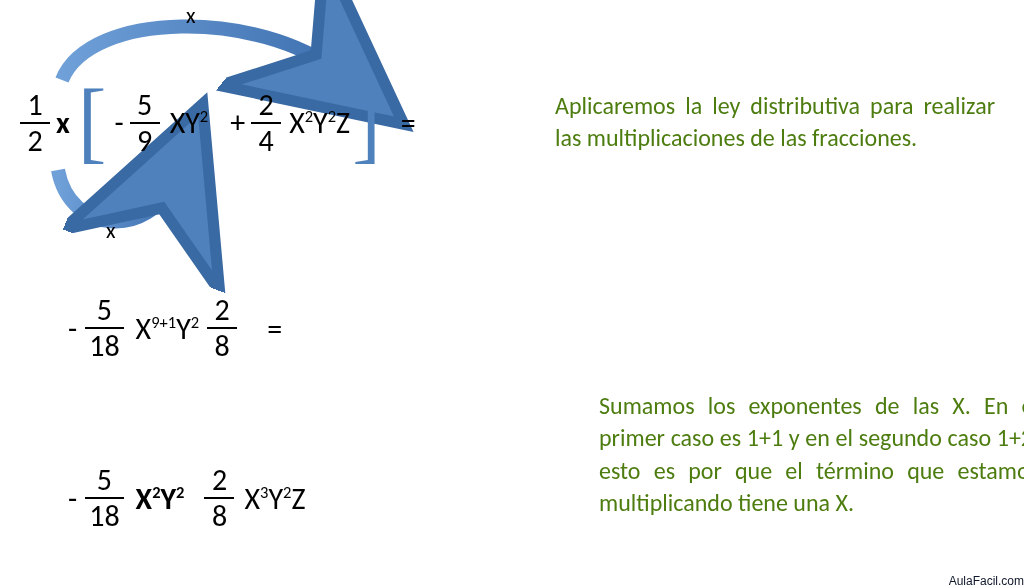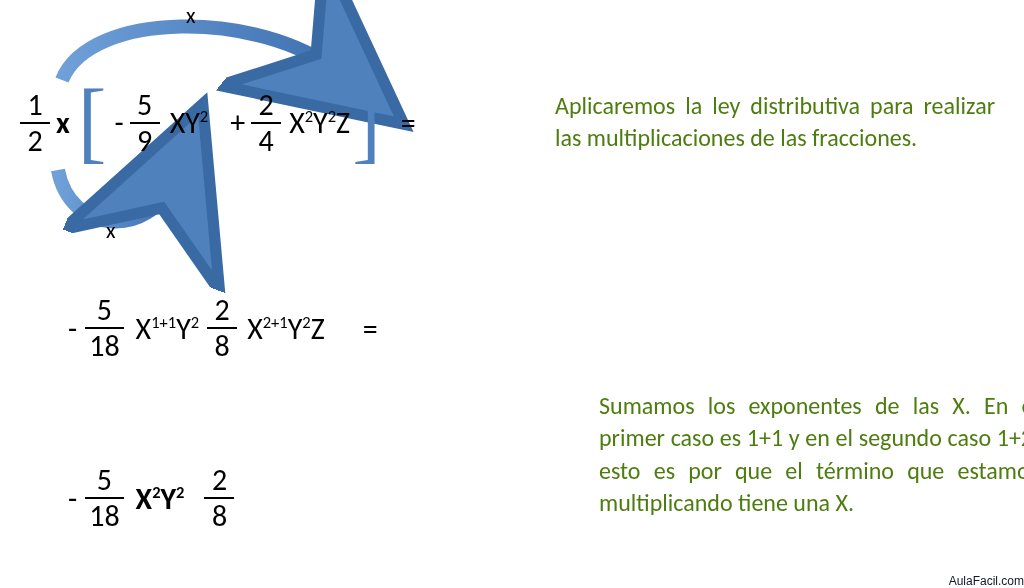--- a/index.html
+++ b/index.html
@@ -141,42 +141,42 @@
     <span class="eq">=</span>
   </div>
 
   <div class="mathline" style="left:60px; top:295px;">
     <span style="padding:0 8px;">-</span>
     <span class="frac">
       <span class="num">5</span>
       <span class="bar"></span>
       <span class="den">18</span>
     </span>
-    <span style="padding:0 8px 0 12px;"><span>X</span><span class="sup">1+1</span><span>Y</span><span class="sup">2</span></span>
+    <span style="padding:0 8px 0 12px;"><span>X</span><span class="sup">9+1</span><span>Y</span><span class="sup">2</span></span>
     <span class="frac">
       <span class="num">2</span>
       <span class="bar"></span>
       <span class="den">8</span>
     </span>
-    <span style="padding:0 8px 0 10px;"><span>X</span><span class="sup">2+1</span><span>Y</span><span class="sup">2</span><span>Z</span></span>
     <span class="eq" style="padding-left:30px;">=</span>
   </div>
 
   <div class="mathline" style="left:60px; top:465px;">
     <span style="padding:0 8px;">-</span>
     <span class="frac">
       <span class="num">5</span>
       <span class="bar"></span>
       <span class="den">18</span>
     </span>
     <span style="padding:0 20px 0 12px;font-weight:bold;"><span>X</span><span class="sup">2</span><span>Y</span><span class="sup">2</span></span>
     <span class="frac">
       <span class="num">2</span>
       <span class="bar"></span>
       <span class="den">8</span>
     </span>
+    <span style="padding-left:10px;"><span>X</span><span class="sup">3</span><span>Y</span><span class="sup">2</span><span>Z</span></span>
   </div>
 
   <div class="explain" style="left:555px; top:90px;">Aplicaremos la ley distributiva para realizar las multiplicaciones de las fracciones.</div>
   <div class="explain" style="left:555px; top:390px;margin-left:44px;">Sumamos los exponentes de las X. En el primer caso es  1+1 y en el segundo caso  1+2, esto es por que el término que estamos multiplicando tiene una X.</div>
 
   <div class="watermark">AulaFacil.com</div>
 </div>
 
 </body></html>

